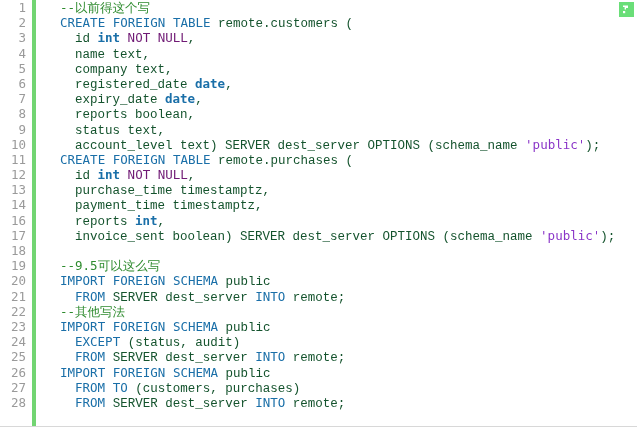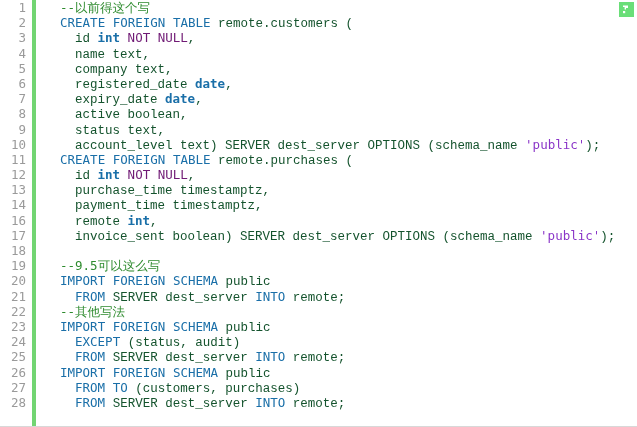--- a/index.html
+++ b/index.html
@@ -88,28 +88,28 @@
   <div class="code-area">
     <div class="green-bar"></div>
     <div id="lines-host">
         <div class="line"><span class="gutter-num">1</span><span class="code-text"><span class="cmt">--以前得这个写</span></span></div>
         <div class="line"><span class="gutter-num">2</span><span class="code-text"><span class="kw">CREATE FOREIGN TABLE</span><span class="plain"> remote.customers (</span></span></div>
         <div class="line"><span class="gutter-num">3</span><span class="code-text"><span class="plain">  id </span><span class="typ">int</span><span class="plain"> </span><span class="nullkw">NOT NULL</span><span class="plain">,</span></span></div>
         <div class="line"><span class="gutter-num">4</span><span class="code-text"><span class="plain">  name text,</span></span></div>
         <div class="line"><span class="gutter-num">5</span><span class="code-text"><span class="plain">  company text,</span></span></div>
         <div class="line"><span class="gutter-num">6</span><span class="code-text"><span class="plain">  registered_date </span><span class="typ">date</span><span class="plain">,</span></span></div>
         <div class="line"><span class="gutter-num">7</span><span class="code-text"><span class="plain">  expiry_date </span><span class="typ">date</span><span class="plain">,</span></span></div>
-        <div class="line"><span class="gutter-num">8</span><span class="code-text"><span class="plain">  active boolean,</span></span></div>
+        <div class="line"><span class="gutter-num">8</span><span class="code-text"><span class="plain">  reports boolean,</span></span></div>
         <div class="line"><span class="gutter-num">9</span><span class="code-text"><span class="plain">  status text,</span></span></div>
         <div class="line"><span class="gutter-num">10</span><span class="code-text"><span class="plain">  account_level text) SERVER dest_server OPTIONS (schema_name </span><span class="str">'public'</span><span class="plain">);</span></span></div>
         <div class="line"><span class="gutter-num">11</span><span class="code-text"><span class="kw">CREATE FOREIGN TABLE</span><span class="plain"> remote.purchases (</span></span></div>
         <div class="line"><span class="gutter-num">12</span><span class="code-text"><span class="plain">  id </span><span class="typ">int</span><span class="plain"> </span><span class="nullkw">NOT NULL</span><span class="plain">,</span></span></div>
         <div class="line"><span class="gutter-num">13</span><span class="code-text"><span class="plain">  purchase_time timestamptz,</span></span></div>
         <div class="line"><span class="gutter-num">14</span><span class="code-text"><span class="plain">  payment_time timestamptz,</span></span></div>
-        <div class="line"><span class="gutter-num">16</span><span class="code-text"><span class="plain">  remote </span><span class="typ">int</span><span class="plain">,</span></span></div>
+        <div class="line"><span class="gutter-num">16</span><span class="code-text"><span class="plain">  reports </span><span class="typ">int</span><span class="plain">,</span></span></div>
         <div class="line"><span class="gutter-num">17</span><span class="code-text"><span class="plain">  invoice_sent boolean) SERVER dest_server OPTIONS (schema_name </span><span class="str">'public'</span><span class="plain">);</span></span></div>
         <div class="line"><span class="gutter-num">18</span><span class="code-text"></span></div>
         <div class="line"><span class="gutter-num">19</span><span class="code-text"><span class="cmt">--9.5可以这么写</span></span></div>
         <div class="line"><span class="gutter-num">20</span><span class="code-text"><span class="kw">IMPORT FOREIGN SCHEMA</span><span class="plain"> public</span></span></div>
         <div class="line"><span class="gutter-num">21</span><span class="code-text"><span class="plain">  </span><span class="kw">FROM</span><span class="plain"> SERVER dest_server </span><span class="kw">INTO</span><span class="plain"> remote;</span></span></div>
         <div class="line"><span class="gutter-num">22</span><span class="code-text"><span class="cmt">--其他写法</span></span></div>
         <div class="line"><span class="gutter-num">23</span><span class="code-text"><span class="kw">IMPORT FOREIGN SCHEMA</span><span class="plain"> public</span></span></div>
         <div class="line"><span class="gutter-num">24</span><span class="code-text"><span class="plain">  </span><span class="kw">EXCEPT</span><span class="plain"> (status, audit)</span></span></div>
         <div class="line"><span class="gutter-num">25</span><span class="code-text"><span class="plain">  </span><span class="kw">FROM</span><span class="plain"> SERVER dest_server </span><span class="kw">INTO</span><span class="plain"> remote;</span></span></div>
         <div class="line"><span class="gutter-num">26</span><span class="code-text"><span class="kw">IMPORT FOREIGN SCHEMA</span><span class="plain"> public</span></span></div>

